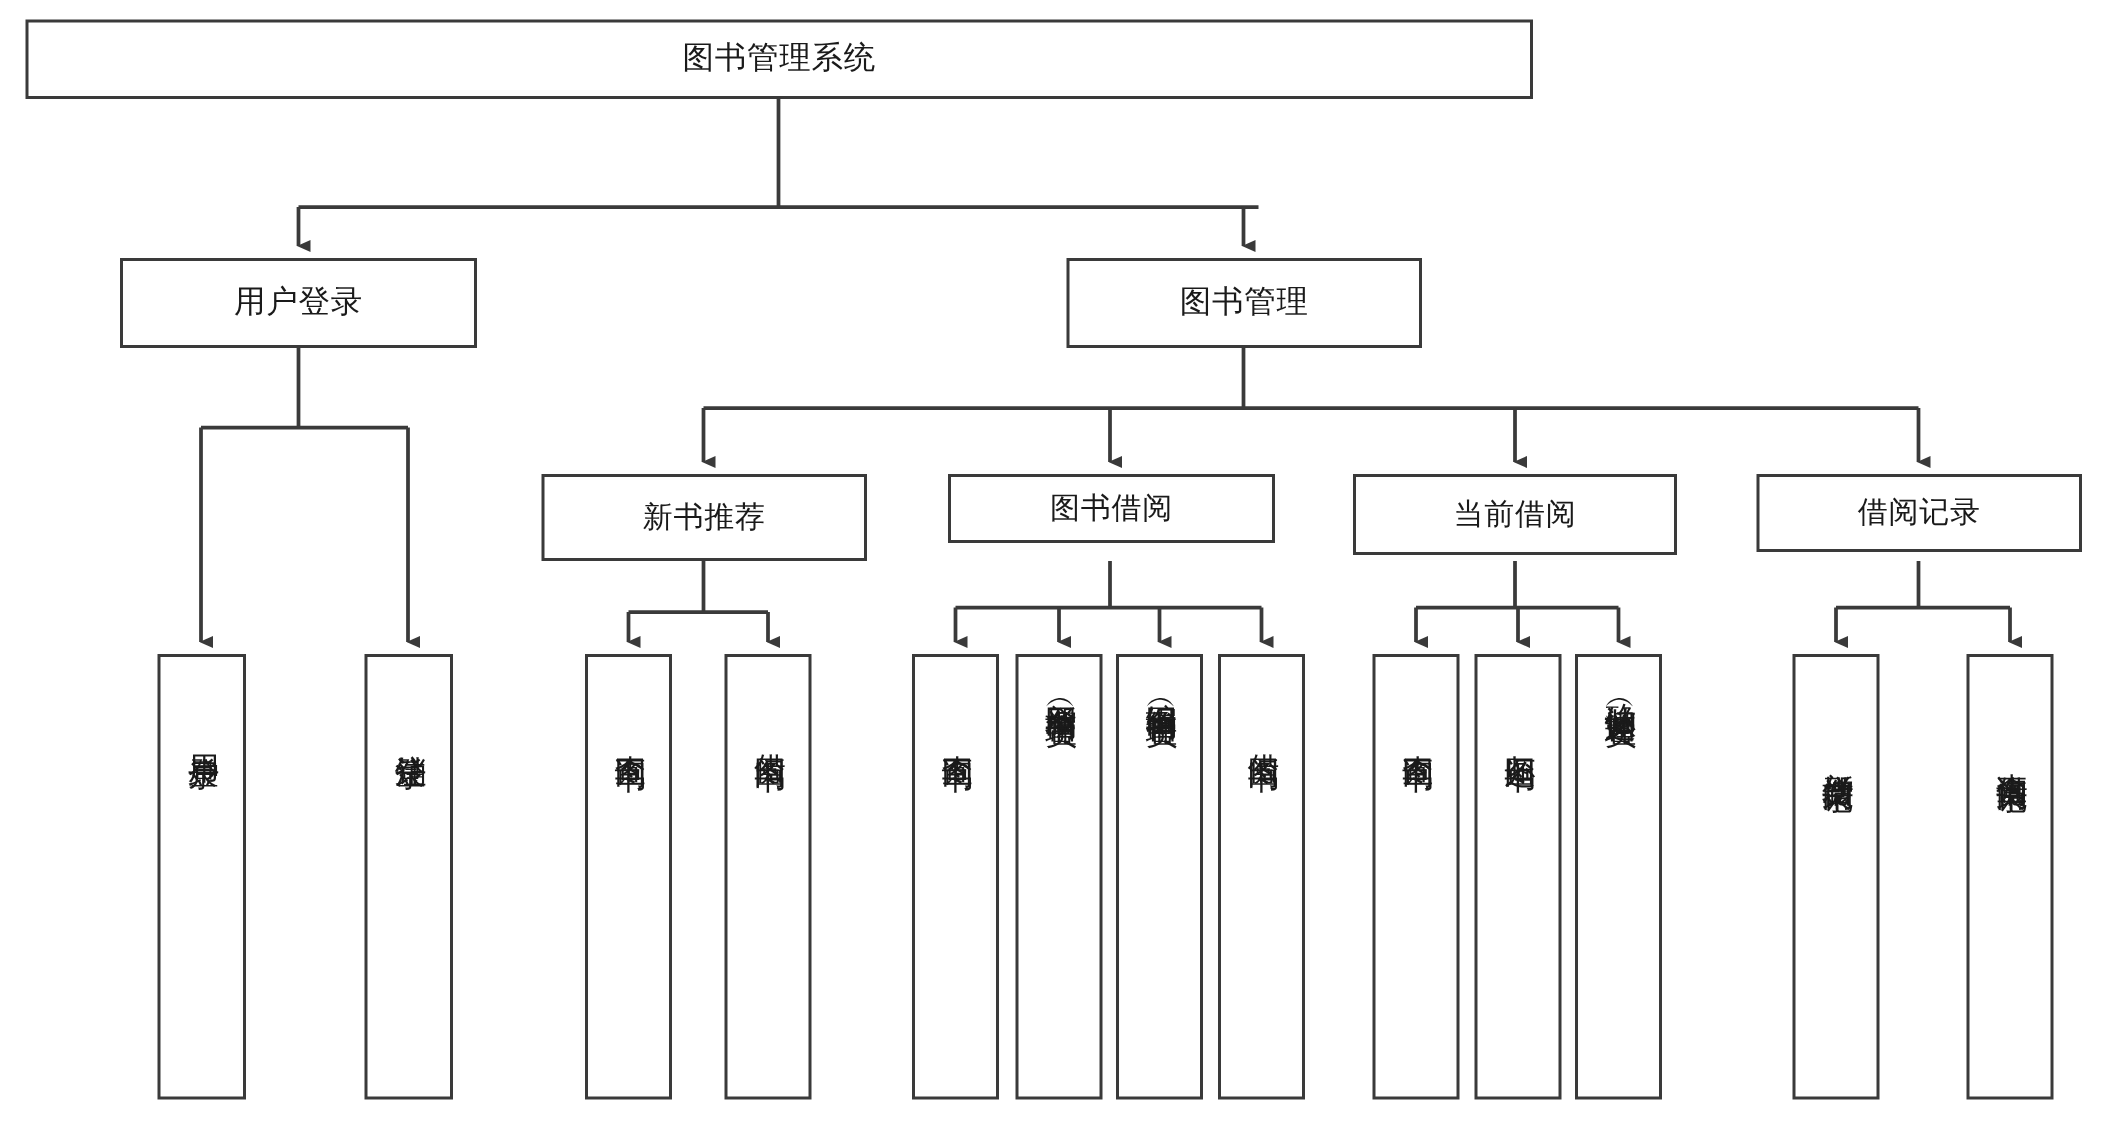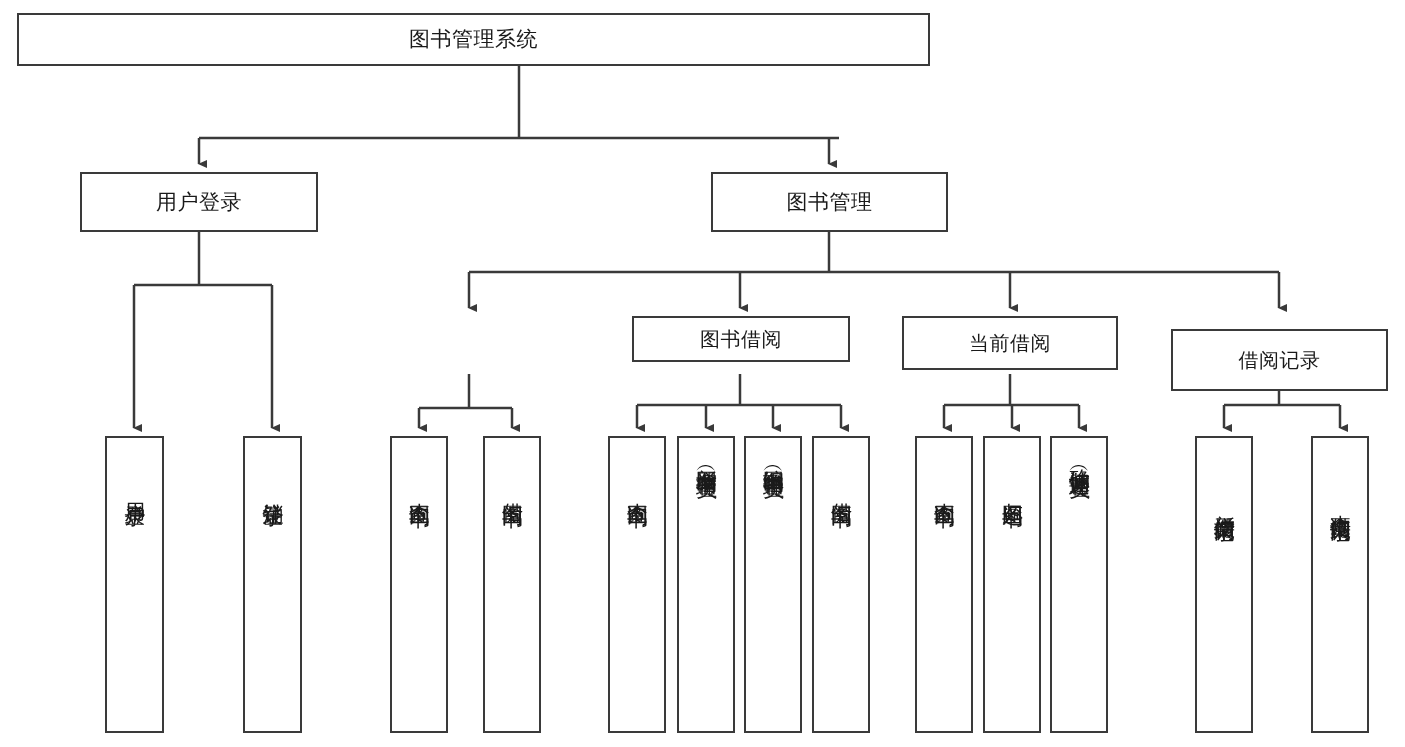--- a/index.html
+++ b/index.html
@@ -120,38 +120,41 @@
       <path d="M1012,405 L1012,428" marker-end="url(#arrowhead)"></path>
       <path d="M1079,405 L1079,428" marker-end="url(#arrowhead)"></path>
 
       <path d="M1279,374 L1279,405"></path>
       <path d="M1224,405 L1340,405"></path>
       <path d="M1224,405 L1224,428" marker-end="url(#arrowhead)"></path>
       <path d="M1340,405 L1340,428" marker-end="url(#arrowhead)"></path>
     </g>
   </svg>
 
-  <div class="node node-root" style="left: 17px; top: 13px; width: 913px; height: 53px; border-color: rgb(58, 58, 58); background: rgb(255, 255, 255); color: rgb(26, 26, 26);">
+  <div class="node node-root" style="left: 17px; top: 13px; width: 1005px; height: 53px; border-color: rgb(58, 58, 58); background: rgb(255, 255, 255); color: rgb(26, 26, 26);">
     <span class="node-label">图书管理系统</span>
   </div>
 
   <div class="node node-l1" style="left: 80px; top: 172px; width: 238px; height: 60px; border-color: rgb(58, 58, 58); background: rgb(255, 255, 255); color: rgb(26, 26, 26);">
     <span class="node-label">用户登录</span>
   </div>
   <div class="node node-l1" style="left: 711px; top: 172px; width: 237px; height: 60px; border-color: rgb(58, 58, 58); background: rgb(255, 255, 255); color: rgb(26, 26, 26);">
     <span class="node-label">图书管理</span>
   </div>
 
+  <div class="node node-l2" style="left: 361px; top: 316px; width: 217px; height: 58px; border-color: rgb(58, 58, 58); background: rgb(255, 255, 255); color: rgb(26, 26, 26);">
+    <span class="node-label">新书推荐</span>
+  </div>
   <div class="node node-l2" style="left: 632px; top: 316px; width: 218px; height: 46px; border-color: rgb(58, 58, 58); background: rgb(255, 255, 255); color: rgb(26, 26, 26);">
     <span class="node-label">图书借阅</span>
   </div>
   <div class="node node-l2" style="left: 902px; top: 316px; width: 216px; height: 54px; border-color: rgb(58, 58, 58); background: rgb(255, 255, 255); color: rgb(26, 26, 26);">
     <span class="node-label">当前借阅</span>
   </div>
-  <div class="node node-l2" style="left: 1171px; top: 316px; width: 217px; height: 62px; border-color: rgb(58, 58, 58); background: rgb(255, 255, 255); color: rgb(26, 26, 26); margin-top: 13px;">
+  <div class="node node-l2" style="left: 1171px; top: 316px; width: 217px; height: 52px; border-color: rgb(58, 58, 58); background: rgb(255, 255, 255); color: rgb(26, 26, 26);">
     <span class="node-label">借阅记录</span>
   </div>
 
   <div class="node node-leaf leaf-short" style="left: 105px; top: 436px; width: 59px; height: 297px; border-color: rgb(58, 58, 58); background: rgb(255, 255, 255); color: rgb(26, 26, 26);">
     <span class="node-label">用户登录</span>
   </div>
   <div class="node node-leaf leaf-short" style="left: 243px; top: 436px; width: 59px; height: 297px; border-color: rgb(58, 58, 58); background: rgb(255, 255, 255); color: rgb(26, 26, 26);">
     <span class="node-label">注销登录</span>
   </div>
   <div class="node node-leaf leaf-short" style="left: 390px; top: 436px; width: 58px; height: 297px; border-color: rgb(58, 58, 58); background: rgb(255, 255, 255); color: rgb(26, 26, 26);">

